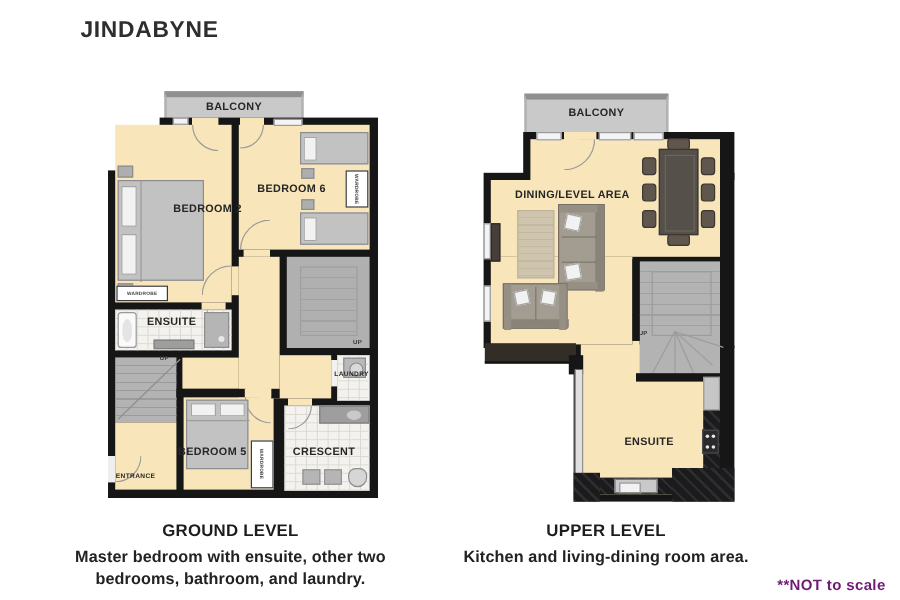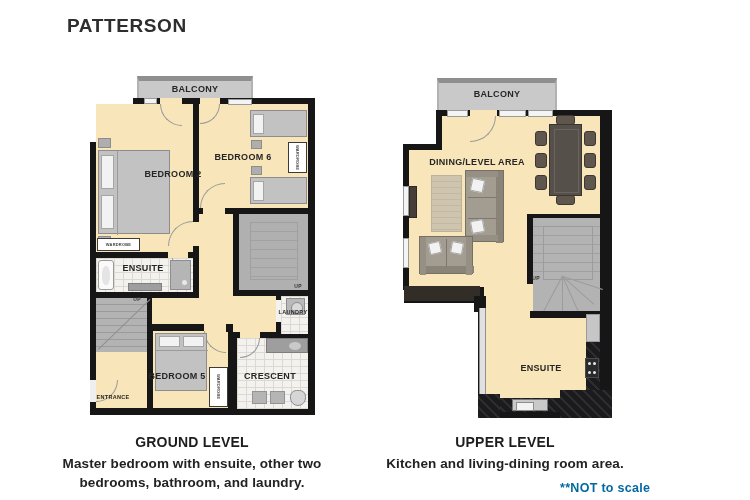--- a/index.html
+++ b/index.html
@@ -35,21 +35,21 @@
   .fan{position:absolute;width:42px;border-top:1px solid #9c9c9c;transform-origin:0 0;}
   .cap{position:absolute;text-align:center;color:#1d1d1d;}
   .cap .t{font-size:14px;font-weight:700;letter-spacing:.2px;}
   .cap .d{font-size:13.5px;font-weight:700;letter-spacing:.1px;line-height:19px;color:#222;}
 </style>
 </head>
 <body>
 
 <div class="page">
 
-  <div class="lbl" style="left:67px;top:16px;font-size:19px;letter-spacing:.6px;text-align:left;color:#2e2e2e;">PATTERSON</div>
+  <div class="lbl" style="left:67px;top:16px;font-size:19px;letter-spacing:.6px;text-align:left;color:#2e2e2e;">JINDABYNE</div>
 
   <div>
 
     <div class="balc" style="left:137px;top:76px;width:116px;height:28px;"></div>
     <div class="lbl" style="left:155px;top:85px;width:80px;font-size:9px;">BALCONY</div>
 
     <div class="sil" style="left:90px;top:98px;width:225px;height:317px;"></div>
     <div class="abs" style="left:84px;top:92px;width:49px;height:50px;background:#ffffff;"></div>
 
     <div class="flr" style="left:96px;top:104px;width:97px;height:148px;"></div>
@@ -246,15 +246,15 @@
 
   <div class="cap" style="left:355px;top:434px;width:300px;">
     <div class="t">UPPER LEVEL</div>
     <div class="d" style="margin-top:4px;">Kitchen and living-dining room area.</div>
   </div>
   <div class="cap" style="left:32px;top:434px;width:320px;">
     <div class="t">GROUND LEVEL</div>
     <div class="d" style="margin-top:4px;">Master bedroom with ensuite, other two</div>
     <div class="d">bedrooms, bathroom, and laundry.</div>
   </div>
-  <div class="lbl" style="left:560px;top:482px;width:178px;text-align:left;font-size:12.5px;color:#0369a1;">**NOT to scale</div>
+  <div class="lbl" style="left:560px;top:482px;width:178px;text-align:right;font-size:12.5px;color:#701a75;">**NOT to scale</div>
 
 </div>
 
 </body></html>

